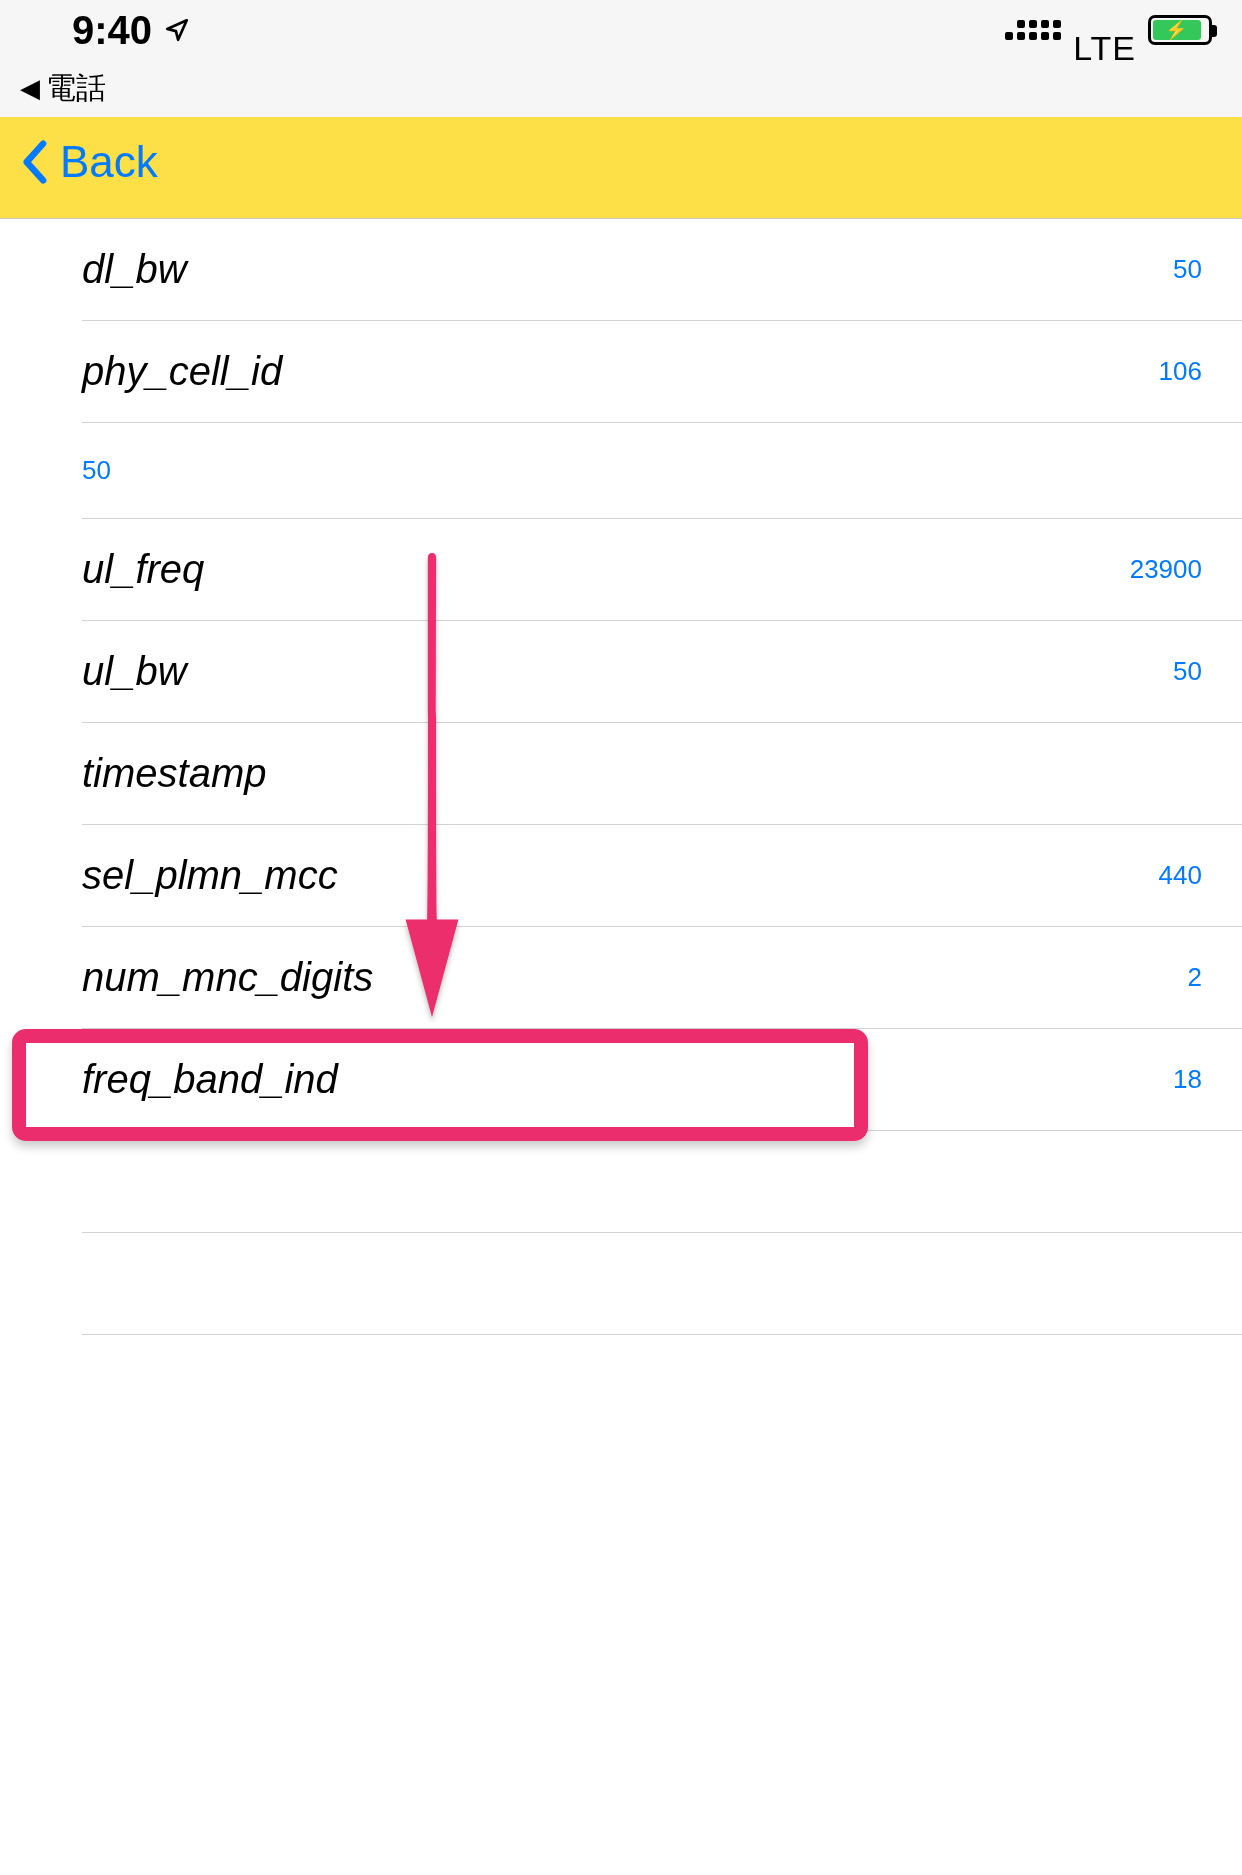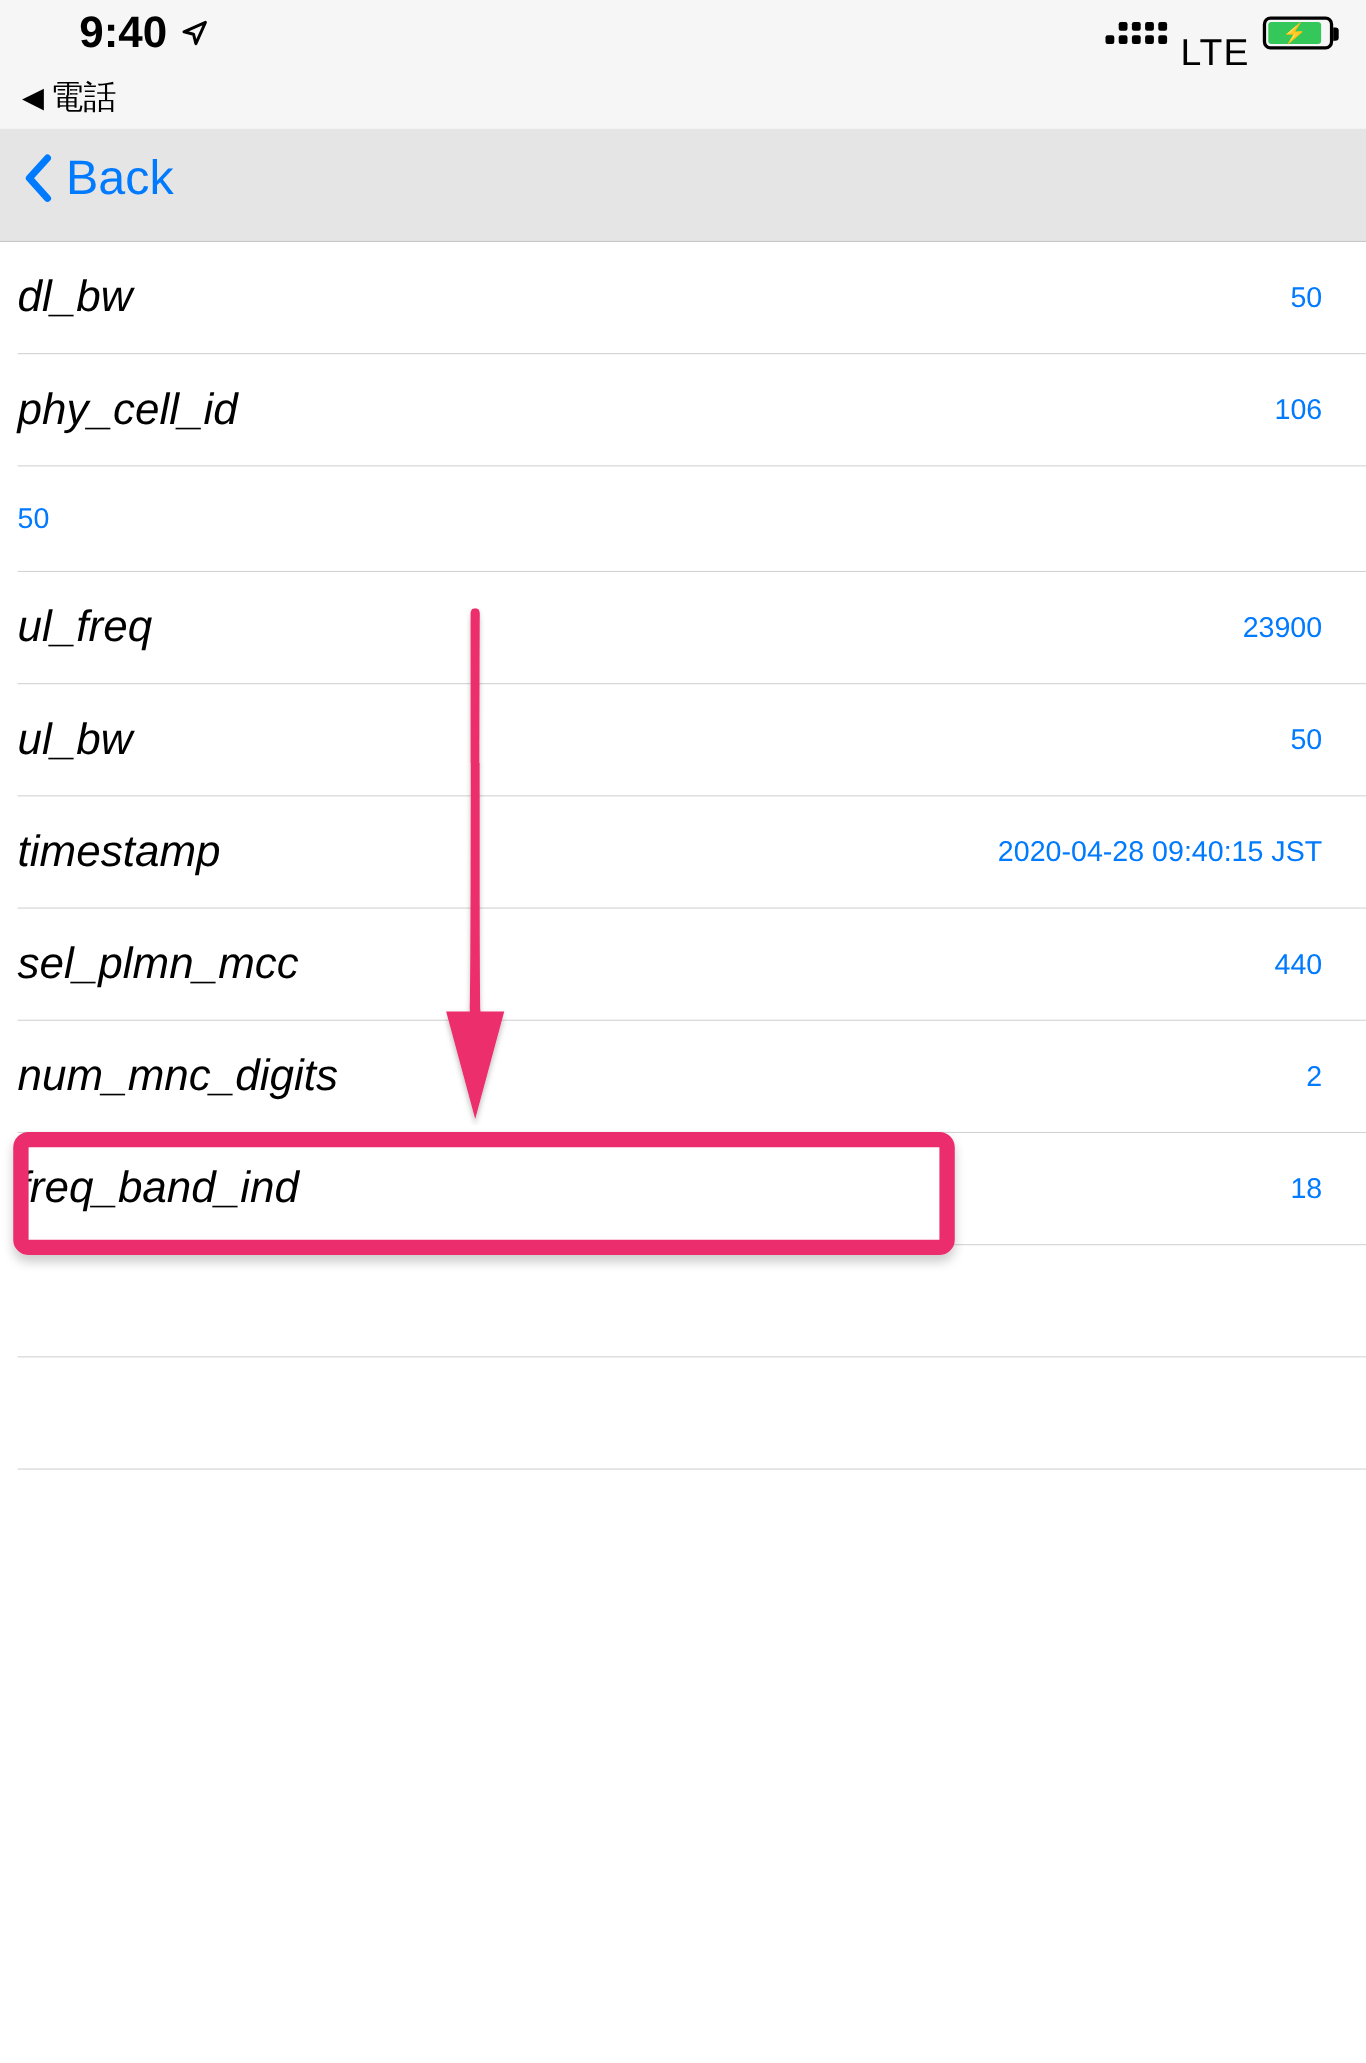--- a/index.html
+++ b/index.html
@@ -100,38 +100,39 @@
       align-items: center;
       font-size: 30px;
       color: #000;
       font-weight: 500;
     }
     .bc-caret {
       font-size: 26px;
       margin-right: 6px;
     }
     .nav-bar {
-      background: #e5e5e5;
+      background: #fde047;
       padding: 20px 20px 30px 20px;
       border-bottom: 1px solid #c8c8c8;
     }
     .back-btn {
       display: inline-flex;
       align-items: center;
       color: #007aff;
       font-size: 44px;
       font-weight: 400;
     }
     .back-chevron {
       width: 28px;
       height: 44px;
       margin-right: 12px;
     }
     .list {
-      padding: 0 0 0 16px;
+      padding: 0 0 0 54px;
+      margin-left: 28px;
     }
     .row {
       display: flex;
       justify-content: space-between;
       align-items: center;
       padding: 28px 40px 28px 0;
       border-bottom: 1px solid #d3d3d5;
       min-height: 96px;
     }
     .row-label {
@@ -221,21 +222,20 @@
   <div class="row">
     <span class="row-label">ul_freq</span>
     <span class="row-value">23900</span>
   </div>
   <div class="row">
     <span class="row-label">ul_bw</span>
     <span class="row-value">50</span>
   </div>
   <div class="row">
     <span class="row-label">timestamp</span>
-    <span class="row-value">2020-04-28 09:40:15 JST</span>
   </div>
   <div class="row">
     <span class="row-label">sel_plmn_mcc</span>
     <span class="row-value">440</span>
   </div>
   <div class="row">
     <span class="row-label">num_mnc_digits</span>
     <span class="row-value">2</span>
   </div>
   <div class="row">

